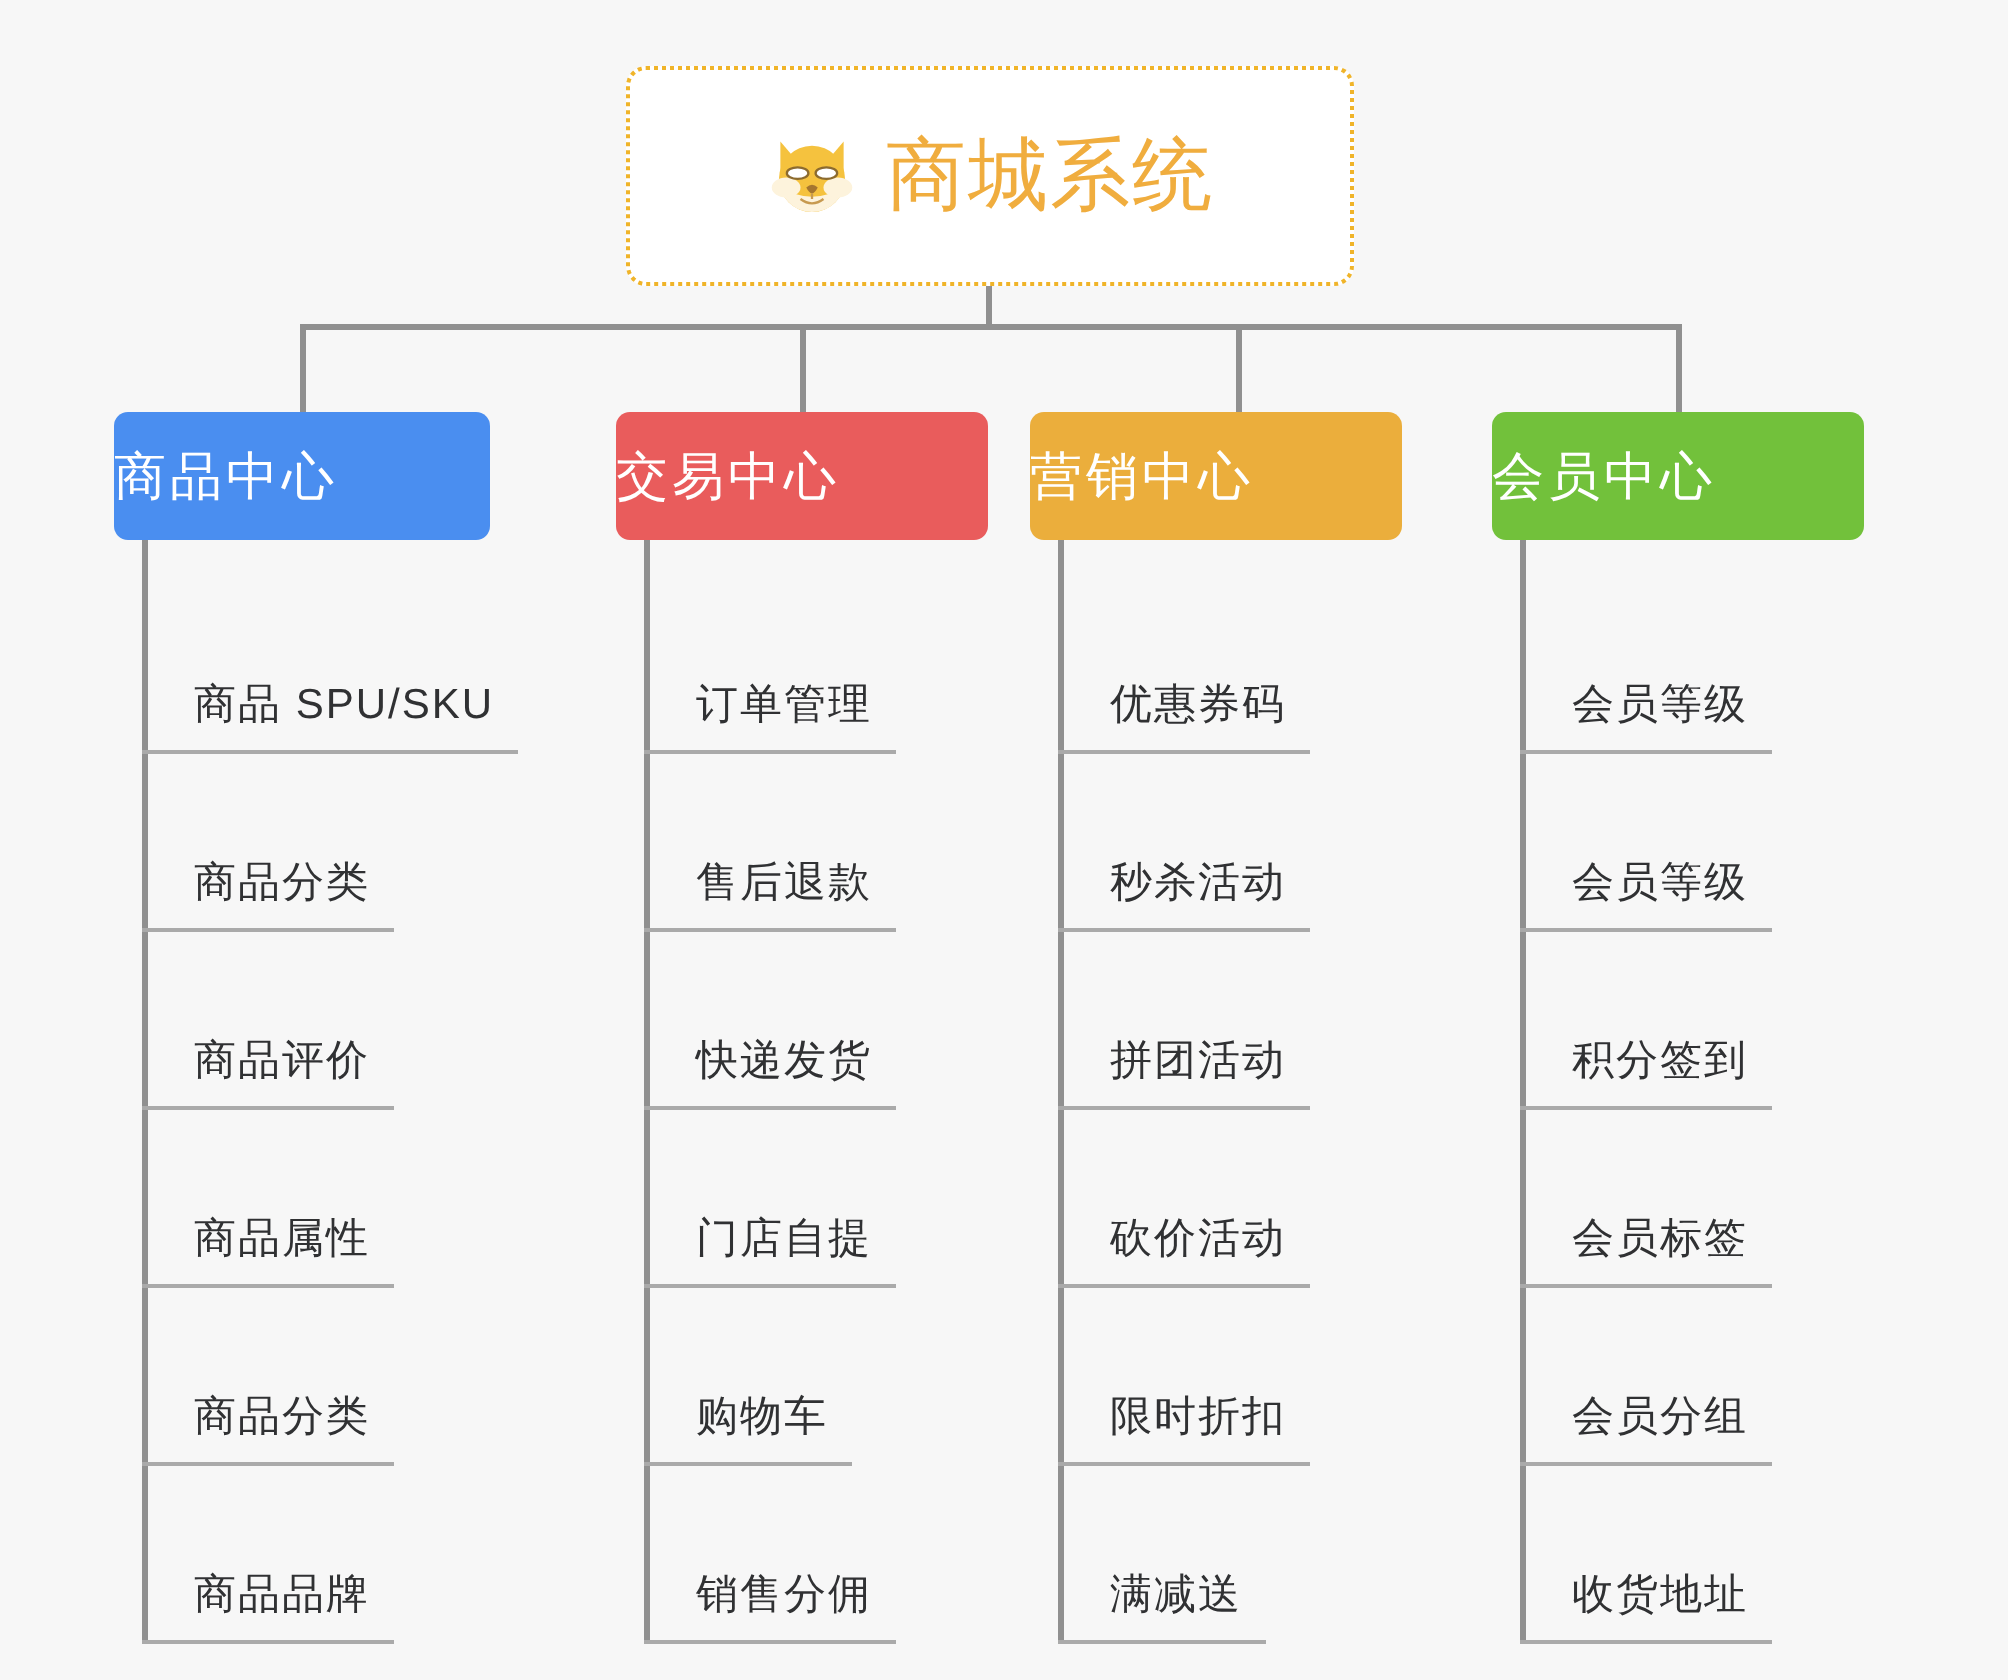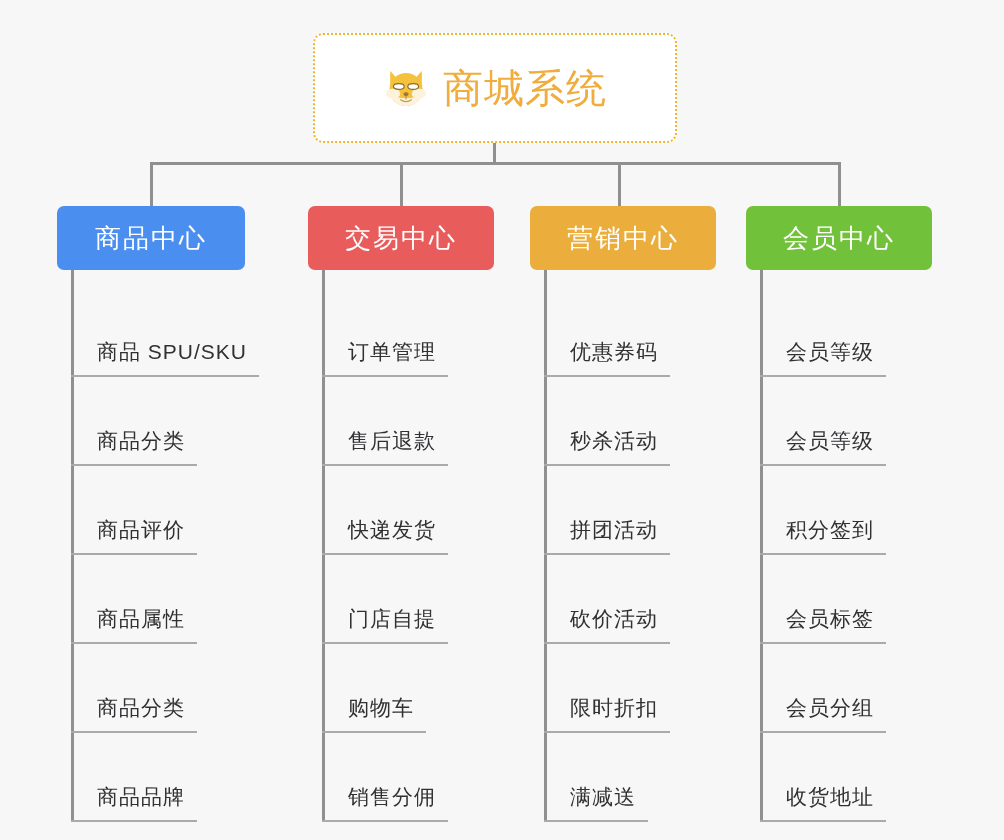--- a/index.html
+++ b/index.html
@@ -81,29 +81,29 @@
     left: 0;
     top: 206px;
     width: 1004px;
   }
   .column {
     position: absolute;
     top: 0;
   }
   .column.c0 { left: 57px;  width: 188px; }
   .column.c1 { left: 308px; width: 186px; }
-  .column.c2 { left: 530px; width: 186px; }
+  .column.c2 { left: 515px; width: 186px; }
   .column.c3 { left: 746px; width: 186px; }
 
   .cat-header {
     height: 64px;
     border-radius: 7px;
     display: flex;
     align-items: center;
-    justify-content: center;
+    justify-content: flex-start;
     color: #ffffff;
     font-size: 26px;
     letter-spacing: 2px;
     white-space: nowrap;
   }
 
   
   .leaf-list {
     position: relative;
     margin-top: 0;

